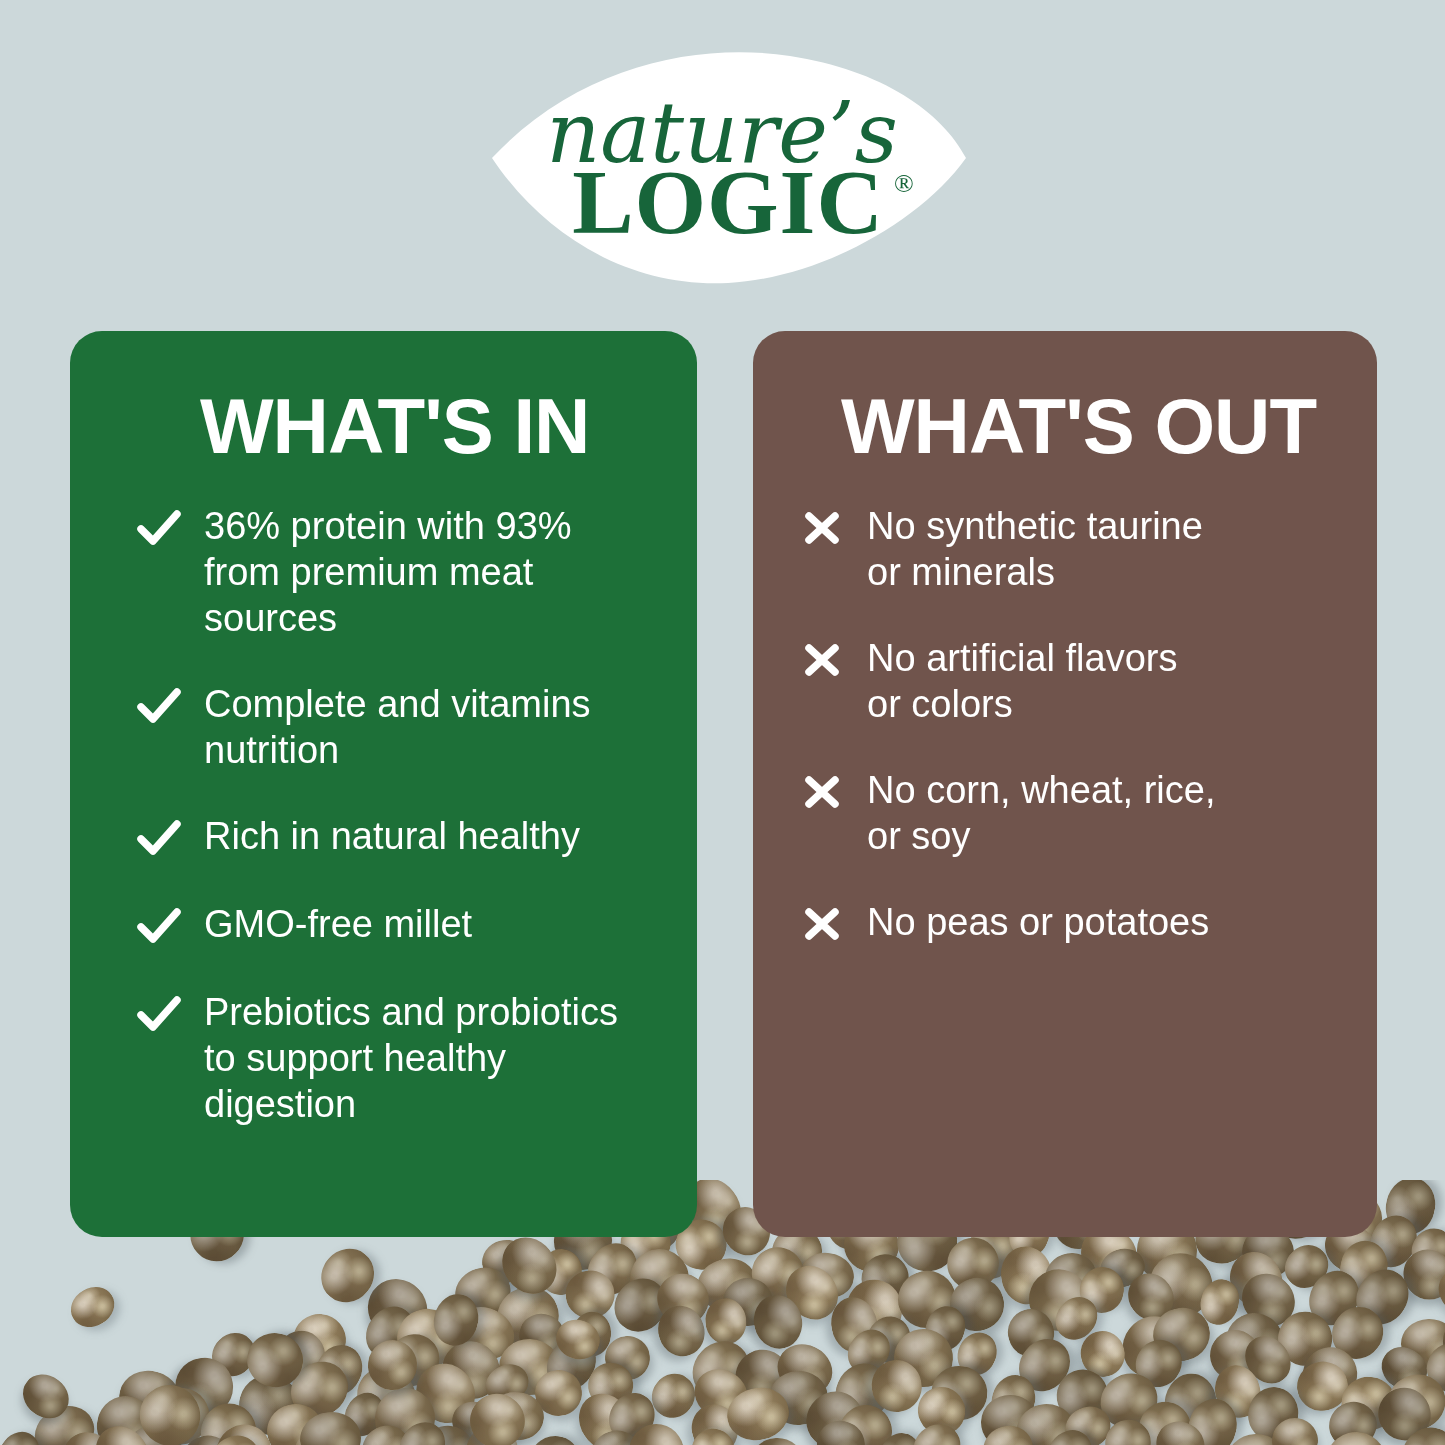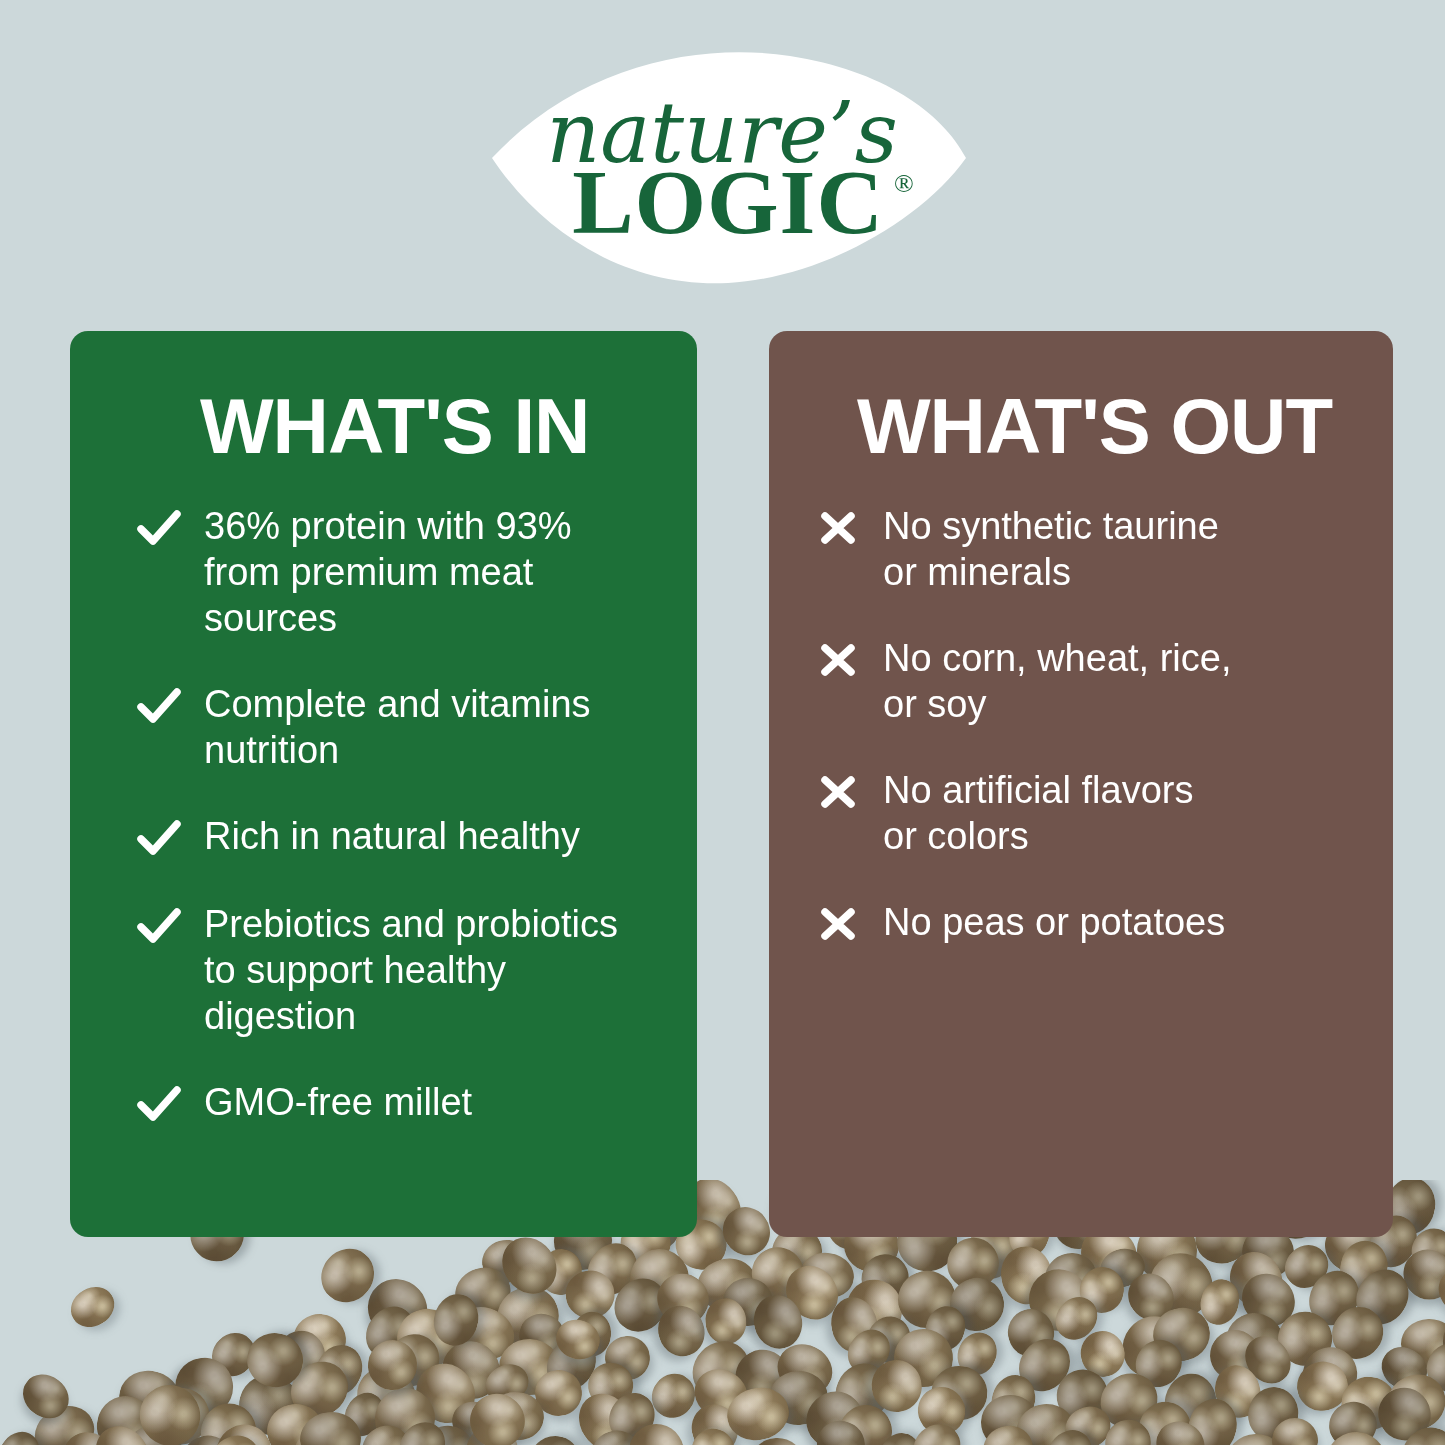--- a/index.html
+++ b/index.html
@@ -69,34 +69,33 @@
     font-family: "Liberation Serif", serif;
     font-weight: 400;
     fill: #17653a;
   }
 
   
   .panel {
     position: absolute;
     top: 331px;
     height: 906px;
-    border-radius: 18px;
+    border-radius: 32px;
     box-sizing: border-box;
     padding: 52px 30px 8px 30px;
   }
   #panel-in {
     left: 70px;
     width: 627px;
     background: #1d7038;
   }
   #panel-out {
     left: 753px;
     width: 624px;
     background: #70544c;
-    margin-left: 16px;
   }
 
   .panel-title {
     color: #ffffff;
     font-family: "Liberation Sans", sans-serif;
     font-weight: 700;
     font-size: 78px;
     line-height: 86px;
     letter-spacing: -1px;
     margin: 0 0 34px 0;
@@ -380,32 +379,32 @@
           </svg>
         </span>
         <span class="bullet-text">Rich in natural healthy</span>
       </li>
       <li>
         <span class="bullet-icon">
           <svg viewBox="0 0 46 46" xmlns="http://www.w3.org/2000/svg">
             <path d="M5 24 L17 36 L41 9" fill="none" stroke="#ffffff" stroke-width="7.5" stroke-linecap="round" stroke-linejoin="round"></path>
           </svg>
         </span>
+        <span class="bullet-text">GMO-free millet</span>
+      </li>
+      <li>
+        <span class="bullet-icon">
+          <svg viewBox="0 0 46 46" xmlns="http://www.w3.org/2000/svg">
+            <path d="M5 24 L17 36 L41 9" fill="none" stroke="#ffffff" stroke-width="7.5" stroke-linecap="round" stroke-linejoin="round"></path>
+          </svg>
+        </span>
         <span class="bullet-text">Prebiotics and probiotics
 to support healthy
 digestion</span>
       </li>
-      <li>
-        <span class="bullet-icon">
-          <svg viewBox="0 0 46 46" xmlns="http://www.w3.org/2000/svg">
-            <path d="M5 24 L17 36 L41 9" fill="none" stroke="#ffffff" stroke-width="7.5" stroke-linecap="round" stroke-linejoin="round"></path>
-          </svg>
-        </span>
-        <span class="bullet-text">GMO-free millet</span>
-      </li>
     </ul>
   </div>
 
   <div class="panel" id="panel-out">
     <h2 class="panel-title">WHAT'S OUT</h2>
     <ul class="panel-list">
       <li>
         <span class="bullet-icon">
           <svg viewBox="0 0 46 46" xmlns="http://www.w3.org/2000/svg">
             <path d="M10 11 L36 35 M36 11 L10 35" fill="none" stroke="#ffffff" stroke-width="7.5" stroke-linecap="round"></path>
@@ -413,36 +412,36 @@
         </span>
         <span class="bullet-text">No synthetic taurine
 or minerals</span>
       </li>
       <li>
         <span class="bullet-icon">
           <svg viewBox="0 0 46 46" xmlns="http://www.w3.org/2000/svg">
             <path d="M10 11 L36 35 M36 11 L10 35" fill="none" stroke="#ffffff" stroke-width="7.5" stroke-linecap="round"></path>
           </svg>
         </span>
+        <span class="bullet-text">No artificial flavors
+or colors</span>
+      </li>
+      <li>
+        <span class="bullet-icon">
+          <svg viewBox="0 0 46 46" xmlns="http://www.w3.org/2000/svg">
+            <path d="M10 11 L36 35 M36 11 L10 35" fill="none" stroke="#ffffff" stroke-width="7.5" stroke-linecap="round"></path>
+          </svg>
+        </span>
         <span class="bullet-text">No corn, wheat, rice,
 or soy</span>
       </li>
       <li>
         <span class="bullet-icon">
           <svg viewBox="0 0 46 46" xmlns="http://www.w3.org/2000/svg">
             <path d="M10 11 L36 35 M36 11 L10 35" fill="none" stroke="#ffffff" stroke-width="7.5" stroke-linecap="round"></path>
           </svg>
         </span>
-        <span class="bullet-text">No artificial flavors
-or colors</span>
-      </li>
-      <li>
-        <span class="bullet-icon">
-          <svg viewBox="0 0 46 46" xmlns="http://www.w3.org/2000/svg">
-            <path d="M10 11 L36 35 M36 11 L10 35" fill="none" stroke="#ffffff" stroke-width="7.5" stroke-linecap="round"></path>
-          </svg>
-        </span>
         <span class="bullet-text">No peas or potatoes</span>
       </li>
     </ul>
   </div>
 
 </div>
 
 </body></html>

